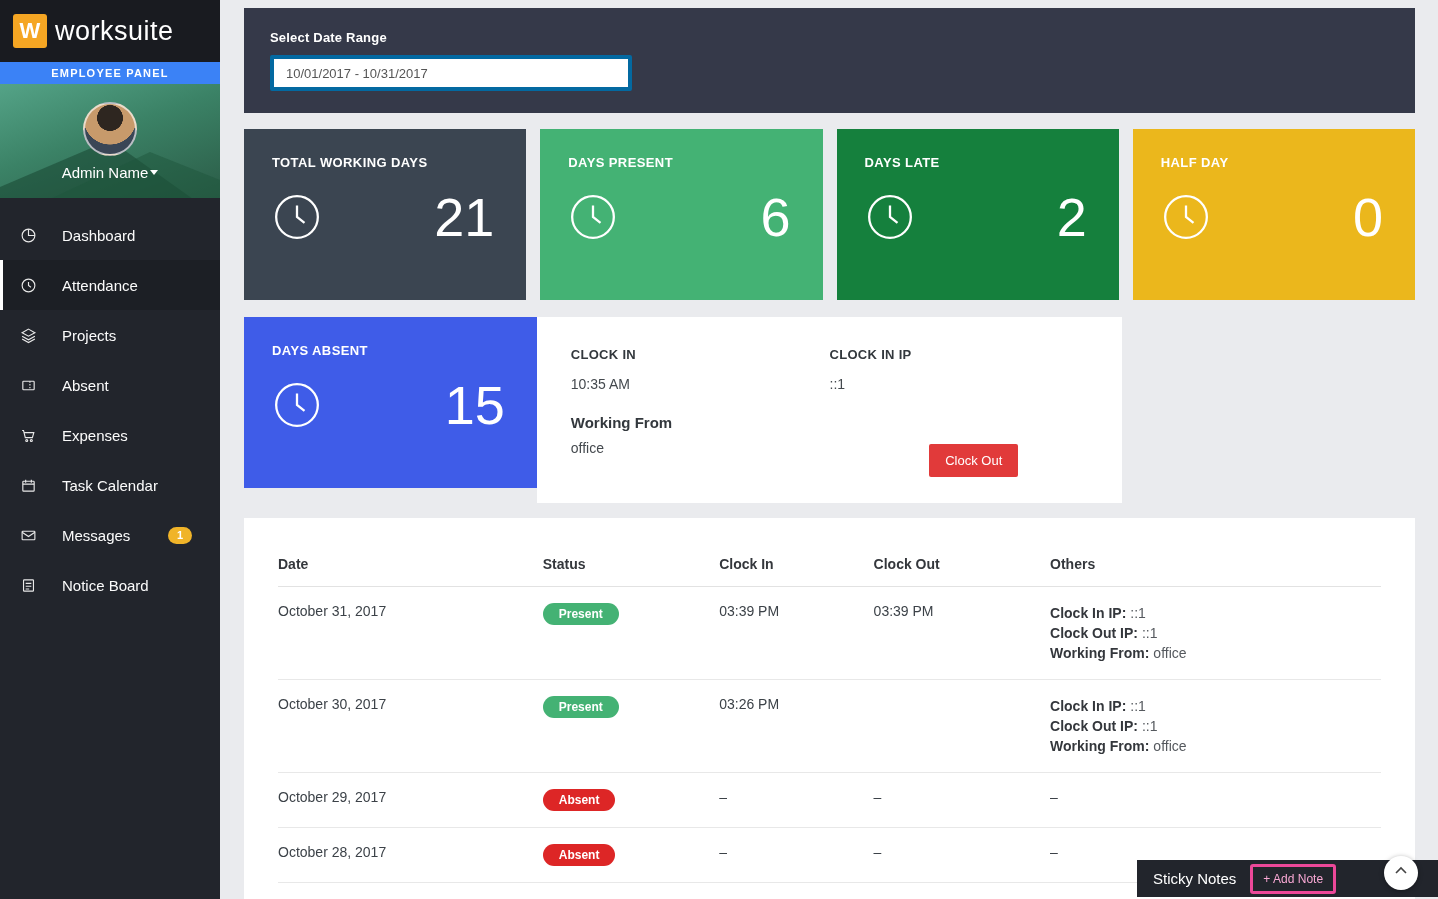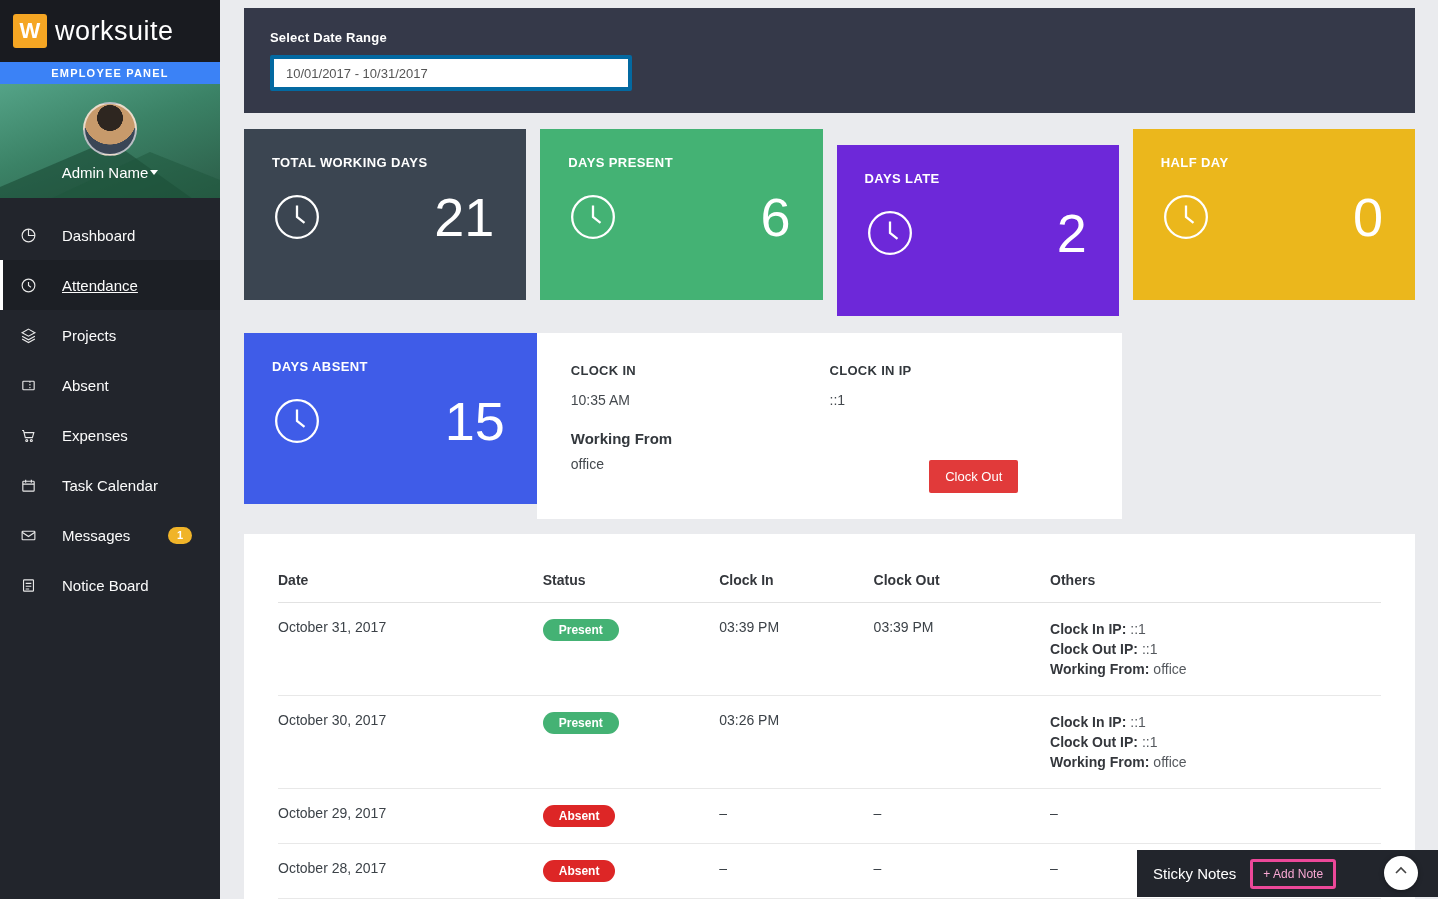--- a/index.html
+++ b/index.html
@@ -26,21 +26,21 @@
   .profile::after { content:""; position:absolute; right:-60px; bottom:-6px; width:0; height:0;
     border-left:110px solid transparent; border-right:130px solid transparent; border-bottom:52px solid rgba(30,85,60,.5); }
   .avatar { width:54px; height:54px; border-radius:50%; position:relative; z-index:2;
     border:2px solid rgba(255,255,255,.65);
     background:radial-gradient(circle at 50% 28%, #2e2620 0 29%, #c79a6b 30% 60%, #3a4656 61% 100%); }
   .user-name { position:relative; z-index:2; color:#fff; font-size:15px; margin-top:8px; display:flex; align-items:center; gap:2px; cursor:pointer; }
   .caret { width:0; height:0; border-left:4px solid transparent; border-right:4px solid transparent; border-top:5px solid #fff; display:inline-block; }
   .menu { padding-top:12px; }
   .menu-item { height:50px; display:flex; align-items:center; gap:25px; padding-left:17px;
     color:#fbfbfb; font-size:15px; cursor:pointer; border-left:3px solid transparent; }
-  .menu-item.active { border-left-color:#fff; background:#1c1f25;text-decoration:underline; }
+  .menu-item.active { border-left-color:#fff; background:#1c1f25; }
   .menu-item .icn { width:17px; height:17px; color:#e9e9e9; flex-shrink:0; }
   .menu-item .icn svg { width:17px; height:17px; display:block; }
   .msg-badge { margin-left:auto; margin-right:28px; background:#f0b429; color:#fff; font-size:11px; font-weight:bold;
     min-width:24px; height:17px; border-radius:9px; display:flex; align-items:center; justify-content:center; }
 
   
   .main { flex:1; padding:8px 23px 0 24px; }
 
   .header-panel { background:#353949; padding:22px 26px; }
   .header-label { color:#fff; font-weight:bold; font-size:13px; margin-bottom:10px; letter-spacing:.2px; }
@@ -69,21 +69,21 @@
   .table-card { background:#fff; margin-top:15px; padding:30px 34px; height:560px; }
   table { width:100%; border-collapse:collapse; }
   th { text-align:left; font-size:14px; color:#34373c; padding:8px 0 14px; border-bottom:1px solid #e2e2e2; font-weight:bold; }
   td { font-size:14px; color:#3c4248; padding:16px 0; border-bottom:1px solid #e8e8e8; vertical-align:top; }
   .col-date{width:24%;} .col-status{width:16%;} .col-in{width:14%;} .col-out{width:16%;} .col-others{width:30%;}
   .pill { display:inline-block; padding:4px 16px; border-radius:12px; color:#fff; font-size:12px; font-weight:bold; }
   .others-cell div { line-height:20px; color:#55595e; }
   .others-cell b { color:#34373c; margin-right:4px; }
 
   
-  .sticky-bar { position:fixed; right:0; bottom:2px; width:301px; height:47px; background:#22252c;
+  .sticky-bar { position:fixed; right:0; bottom:2px; width:301px; height:37px; background:#22252c;
     display:flex; align-items:center; justify-content:flex-start; gap:14px; padding:0 64px 0 16px; z-index:10; }
   .sticky-title { color:#fff; font-size:15px; }
   .add-note-btn { background:transparent; border:3px solid #ec4899; color:#f9a8d4; font-size:12px;
     padding:5px 10px; border-radius:3px; cursor:pointer; white-space:nowrap; font-family:"Liberation Sans",sans-serif; }
   .scroll-top { position:fixed; right:20px; bottom:9px; width:34px; height:34px; border-radius:50%;
     background:#fff; box-shadow:0 1px 5px rgba(0,0,0,.35); display:flex; align-items:center; justify-content:center;
     cursor:pointer; z-index:11; }
   .scroll-top svg { width:14px; height:14px; }
 </style>
 </head>
@@ -208,21 +208,21 @@
       <div class="stat-body">
         <span class="stat-clock">
           <svg viewBox="0 0 24 24" fill="none" stroke="#fff" stroke-width="1.1">
               <circle cx="12" cy="12" r="10"></circle>
               <path d="M12 6.5v5.5l3.6 2.8"></path>
             </svg>
         </span>
         <span class="stat-value">6</span>
       </div>
     </div>
-    <div class="stat-card" style="background: #6d28d9; margin-top: 16px;">
+    <div class="stat-card" style="background: #15803d;">
       <div class="stat-title">DAYS LATE</div>
       <div class="stat-body">
         <span class="stat-clock">
           <svg viewBox="0 0 24 24" fill="none" stroke="#fff" stroke-width="1.1">
               <circle cx="12" cy="12" r="10"></circle>
               <path d="M12 6.5v5.5l3.6 2.8"></path>
             </svg>
         </span>
         <span class="stat-value">2</span>
       </div>

